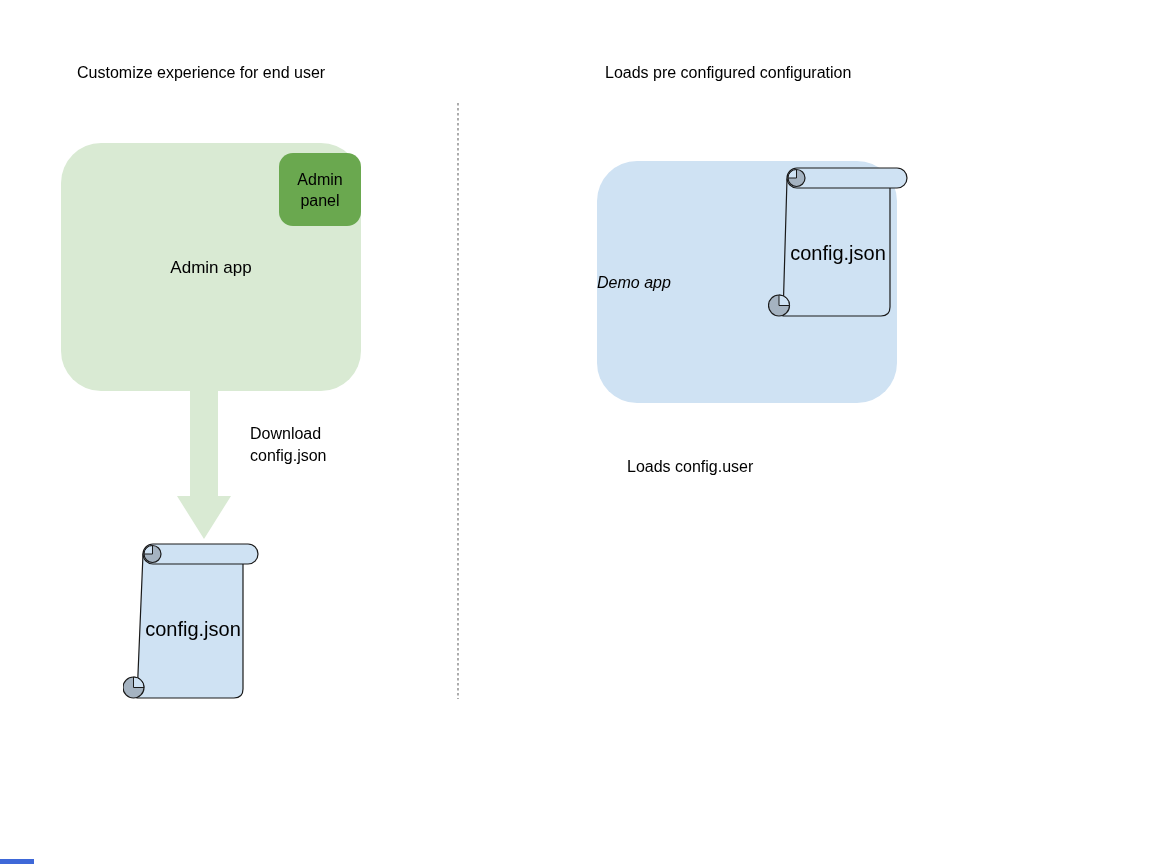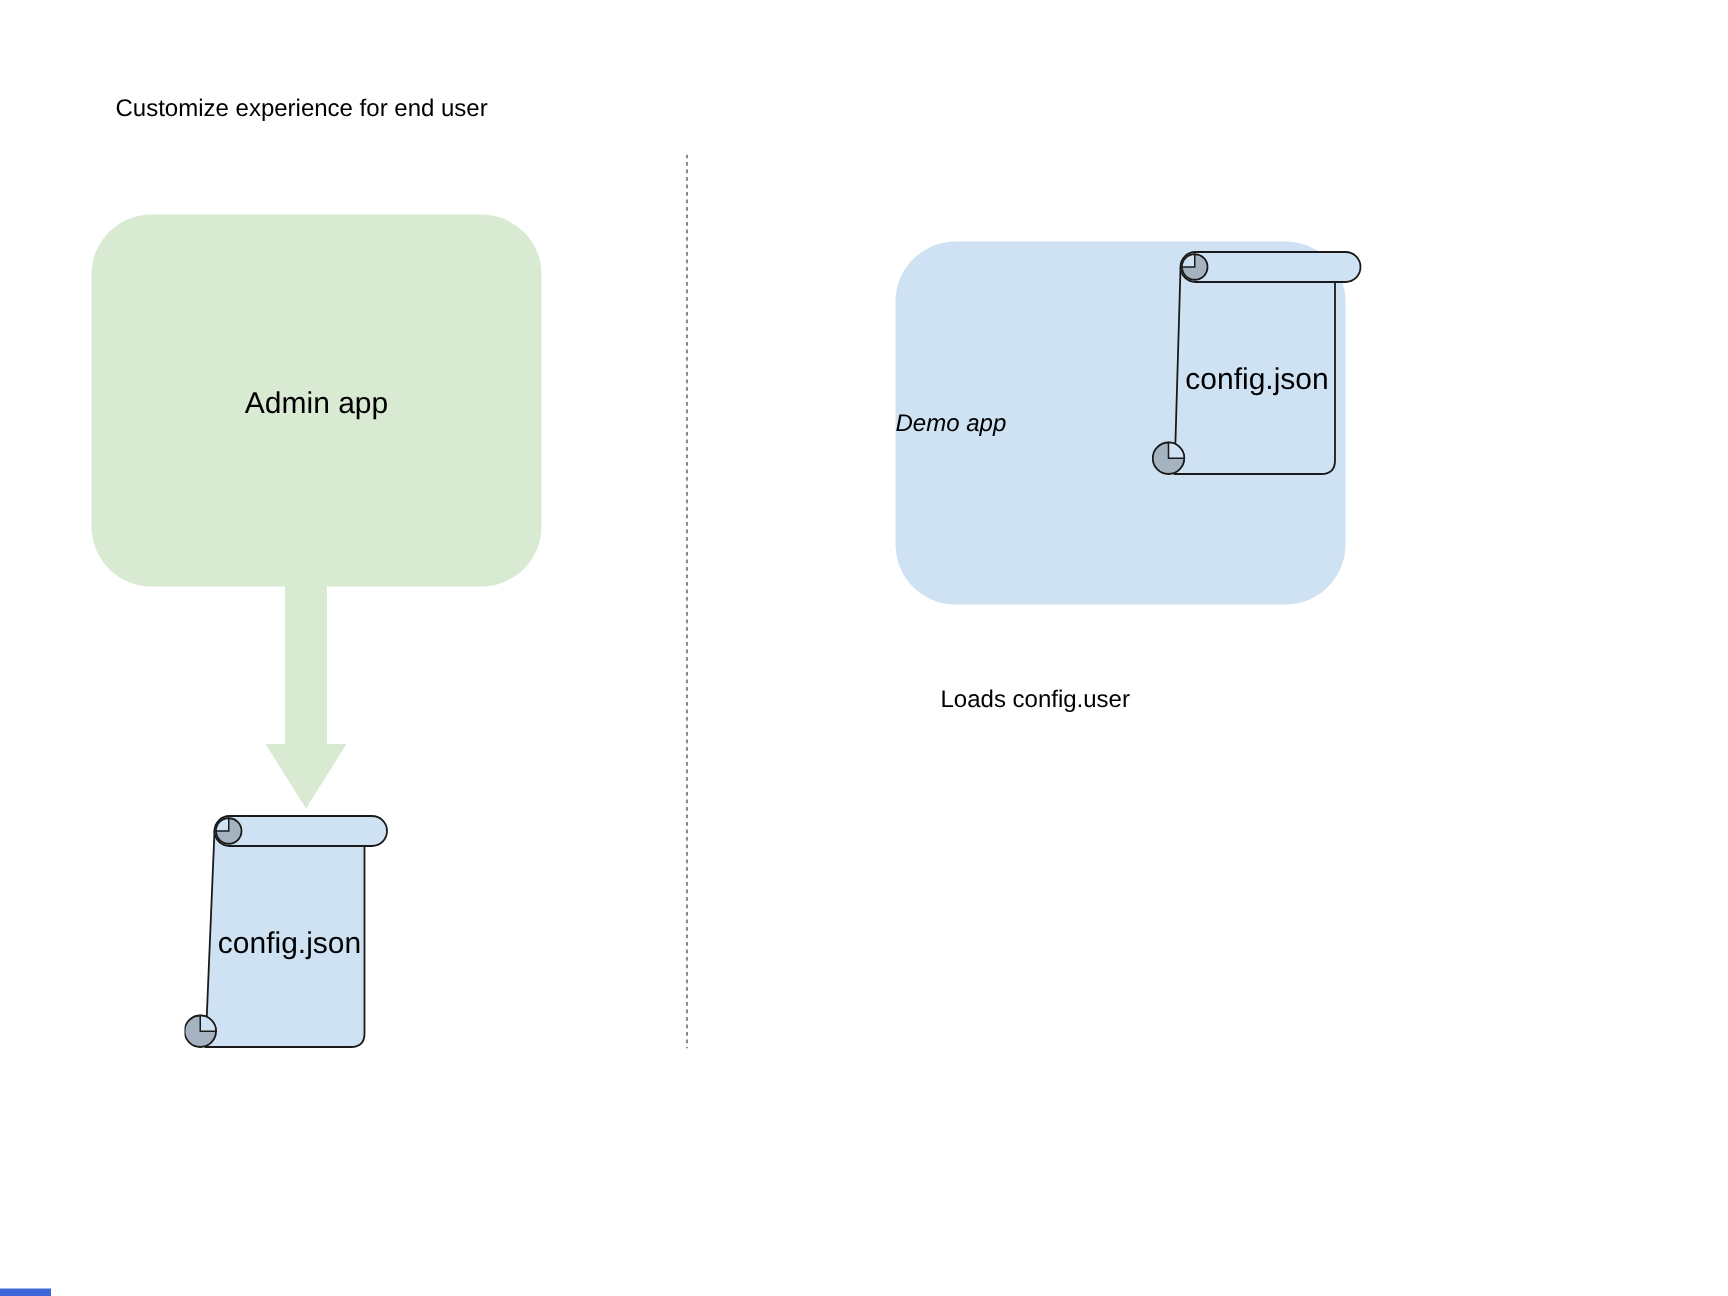--- a/index.html
+++ b/index.html
@@ -9,21 +9,21 @@
   }
   .abs{position:absolute;}
   .section-title{font-size:16px;line-height:19px;white-space:nowrap;}
   .app-box{position:absolute;border-radius:40px;}
   .admin-app-box{left:61px;top:130px;width:300px;height:248px;background:var(--light-green);}
   .admin-panel{
     left:279px;top:140px;width:82px;height:73px;border-radius:14px;
     background:var(--dark-green);display:flex;align-items:center;justify-content:center;
     text-align:center;font-size:16px;line-height:21px;padding:0 6px;box-sizing:border-box;
   }
-  .admin-app-label{left:61px;top:245px;width:300px;text-align:center;font-size:20px;}
+  .admin-app-label{left:61px;top:245px;width:300px;text-align:center;font-size:17px;}
   .demo-app-box{left:597px;top:148px;width:300px;height:242px;background:var(--light-blue);}
   .demo-app-label{left:597px;top:261px;width:206px;text-align:left;font-size:16px;font-style:italic;}
   .download-label{left:250px;top:410px;width:100px;font-size:16px;line-height:22px;}
   .caption{left:627px;top:445px;font-size:16px;white-space:nowrap;}
   .scroll-label{width:100px;text-align:center;font-size:20px;}
   .scroll-label-left{left:143px;top:605px;}
   .scroll-label-right{left:788px;top:229px;}
   .scroll-body,.scroll-roll{fill:var(--light-blue);stroke:var(--outline);stroke-width:1.2;}
   .scroll-curl{fill:var(--scroll-curl);stroke:var(--outline);stroke-width:1.2;}
   .scroll-notch{fill:var(--light-blue);stroke:var(--outline);stroke-width:1;}
@@ -33,42 +33,47 @@
 </style>
 </head>
 <body>
 
 <div class="stage">
 
   <div class="abs section-title" style="left:77px;top:50px">Customize experience for end user</div>
 
   <div class="app-box admin-app-box"></div>
 
+  <div class="abs admin-panel">
+    <span>Admin panel</span>
+  </div>
 
   <div class="abs admin-app-label">Admin app</div>
 
   <svg class="abs" style="left:177px;top:377px" width="54" height="150" viewBox="0 0 54 150">
     <polygon class="block-arrow" points="13,0 41,0 41,106 54,106 27,149 0,106 13,106"></polygon>
   </svg>
 
+  <div class="abs download-label">Download config.json</div>
 
   <svg class="abs" style="left:123px;top:528px" width="140" height="160" viewBox="0 0 140 160">
     <path class="scroll-body" d="M20,13 H120 V148 Q120,157 111,157 H14 Z"></path>
     <circle class="scroll-curl" cx="10.5" cy="146.5" r="10.5"></circle>
     <path class="scroll-notch" d="M10.5,136 A10.5,10.5 0 0 1 21,146.5 L10.5,146.5 Z"></path>
     <rect class="scroll-roll" x="20" y="3" width="115" height="20" rx="10"></rect>
     <circle class="scroll-curl" cx="29.5" cy="13" r="8.5"></circle>
     <path class="scroll-notch" d="M29.5,4.5 A8.5,8.5 0 0 0 21,13 L29.5,13 Z"></path>
   </svg>
   <div class="abs scroll-label scroll-label-left">config.json</div>
 
   <svg class="abs" style="left:454px;top:90px" width="8" height="596">
     <line class="divider-line" x1="4" y1="0" x2="4" y2="596" stroke-dasharray="2.5,2.5"></line>
   </svg>
 
+  <div class="abs section-title" style="left:605px;top:50px">Loads pre configured configuration</div>
 
   <div class="app-box demo-app-box"></div>
 
   <div class="abs demo-app-label">Demo app</div>
 
   <svg class="abs" style="left:768px;top:152px" width="142" height="158" viewBox="0 0 142 158">
     <path class="scroll-body" d="M19,14 H122 V142 Q122,151 113,151 H15 Z"></path>
     <circle class="scroll-curl" cx="11" cy="140.5" r="10.5"></circle>
     <path class="scroll-notch" d="M11,130 A10.5,10.5 0 0 1 21.5,140.5 L11,140.5 Z"></path>
     <rect class="scroll-roll" x="19" y="3" width="120" height="20" rx="10"></rect>

